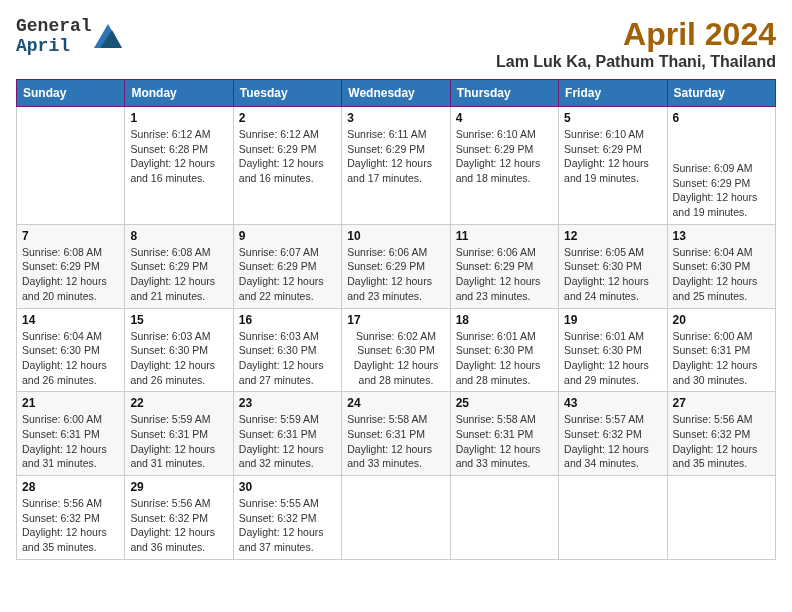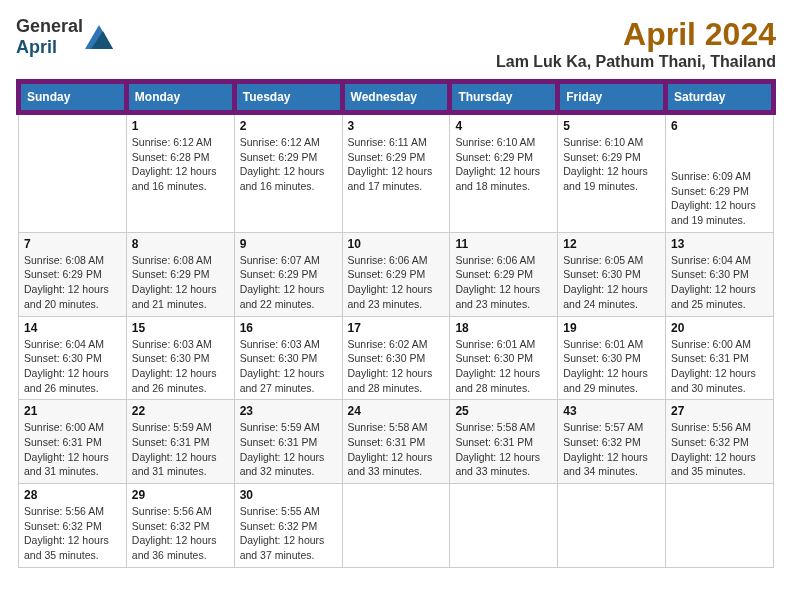--- a/index.html
+++ b/index.html
@@ -12,20 +12,21 @@
     }
     .header-area {
       display: flex;
       justify-content: space-between;
       align-items: flex-start;
       margin-bottom: 8px;
     }
     .logo {
       display: flex;
       align-items: center;
+      font-family: Liberation Mono, monospace;
     }
     .logo-text-general {
       font-size: 18px;
       font-weight: bold;
       color: #333;
     }
     .logo-text-blue {
       font-size: 18px;
       font-weight: bold;
       color: #1a5276;
@@ -53,21 +54,21 @@
       border-collapse: collapse;
       font-size: 11px;
     }
     .calendar-table th {
       background-color: #2e75b6;
       color: #fff;
       text-align: left;
       padding: 6px 6px;
       font-size: 12px;
       font-weight: bold;
-      border: 5px solid #701a75;
+      border: 1px solid #701a75;
     }
     .calendar-table td {
       vertical-align: top;
       border: 1px solid #ccc;
       padding: 4px 5px;
       min-height: 70px;
       width: 14.28%;
       color: #333;
       background: #fff;
     }
@@ -222,21 +223,21 @@
 Daylight: 12 hours and 26 minutes.</div>
         </td>
         <td>
           <div class="day-number">16</div>
           <div class="day-info" style="white-space: pre-line;">Sunrise: 6:03 AM
 Sunset: 6:30 PM
 Daylight: 12 hours and 27 minutes.</div>
         </td>
         <td>
           <div class="day-number">17</div>
-          <div class="day-info" style="white-space: pre-line;">Sunrise: 6:02 AM
+          <div class="day-info" style="white-space: pre-line; text-align: center;">Sunrise: 6:02 AM
 Sunset: 6:30 PM
 Daylight: 12 hours and 28 minutes.</div>
         </td>
         <td>
           <div class="day-number">18</div>
           <div class="day-info" style="white-space: pre-line;">Sunrise: 6:01 AM
 Sunset: 6:30 PM
 Daylight: 12 hours and 28 minutes.</div>
         </td>
         <td>

